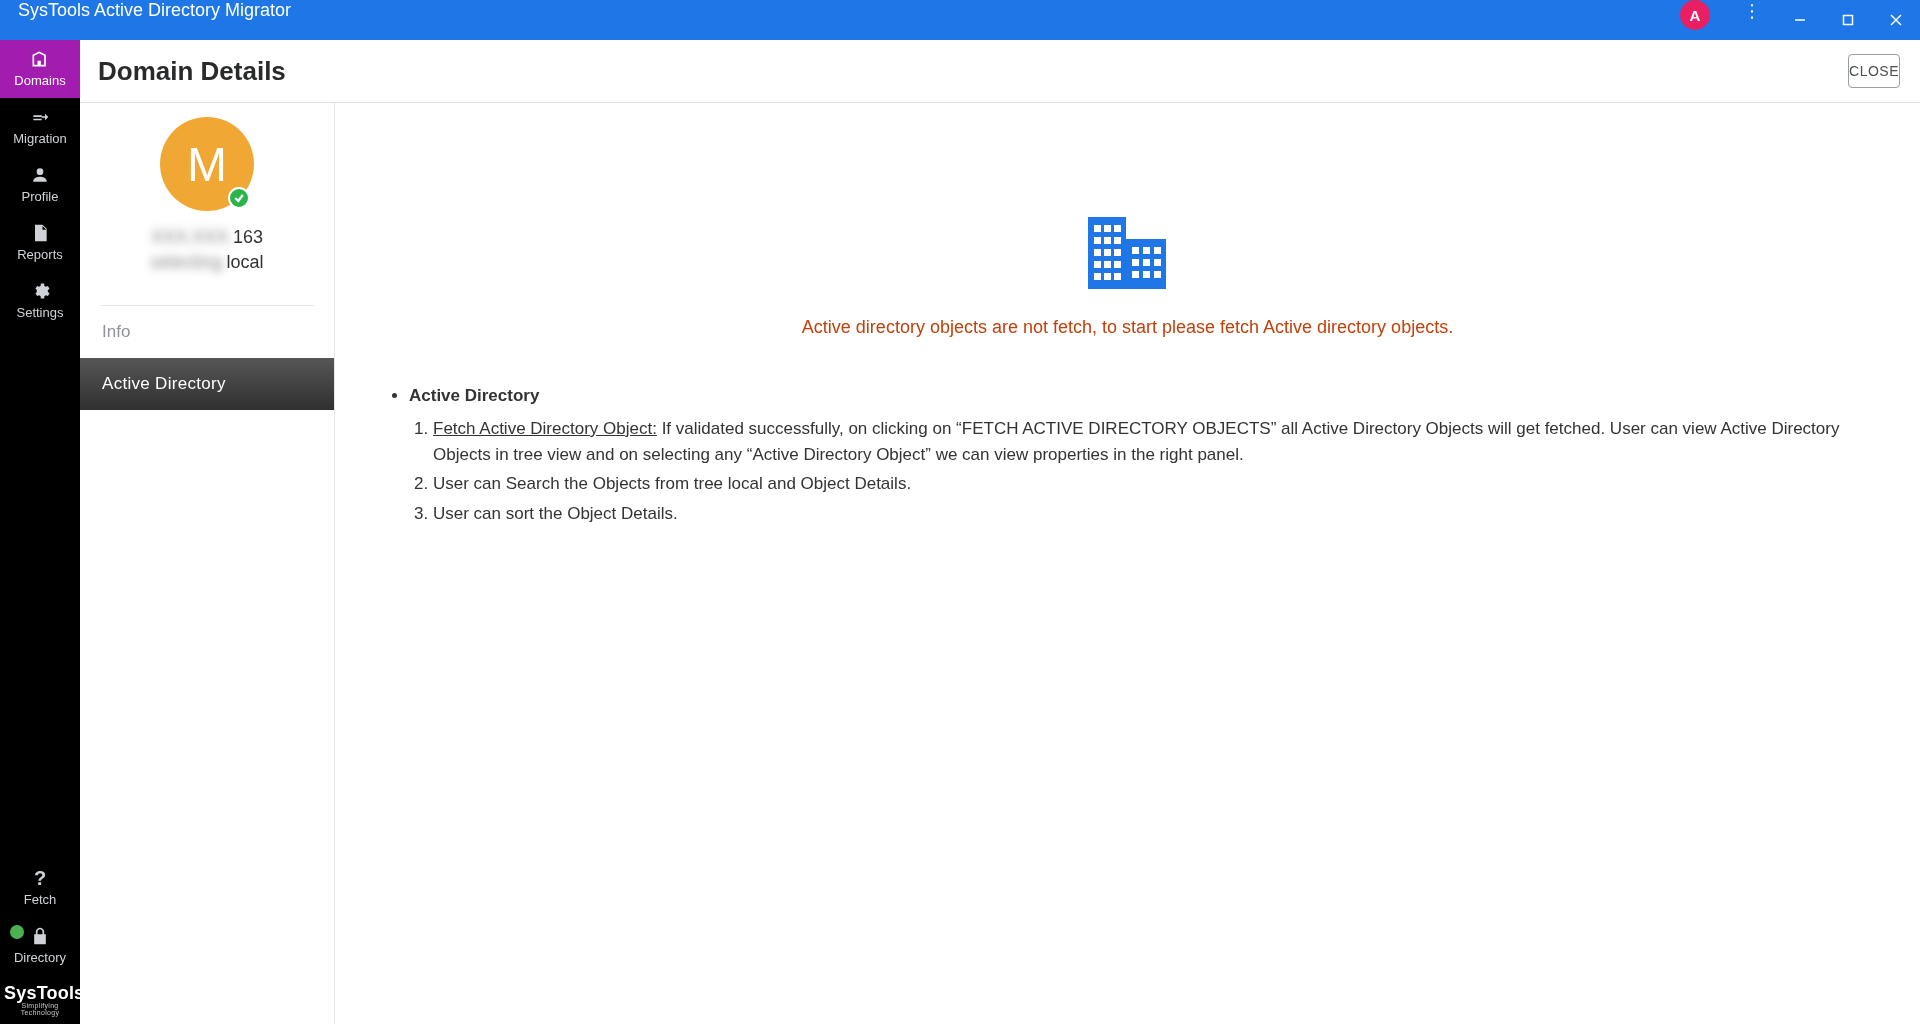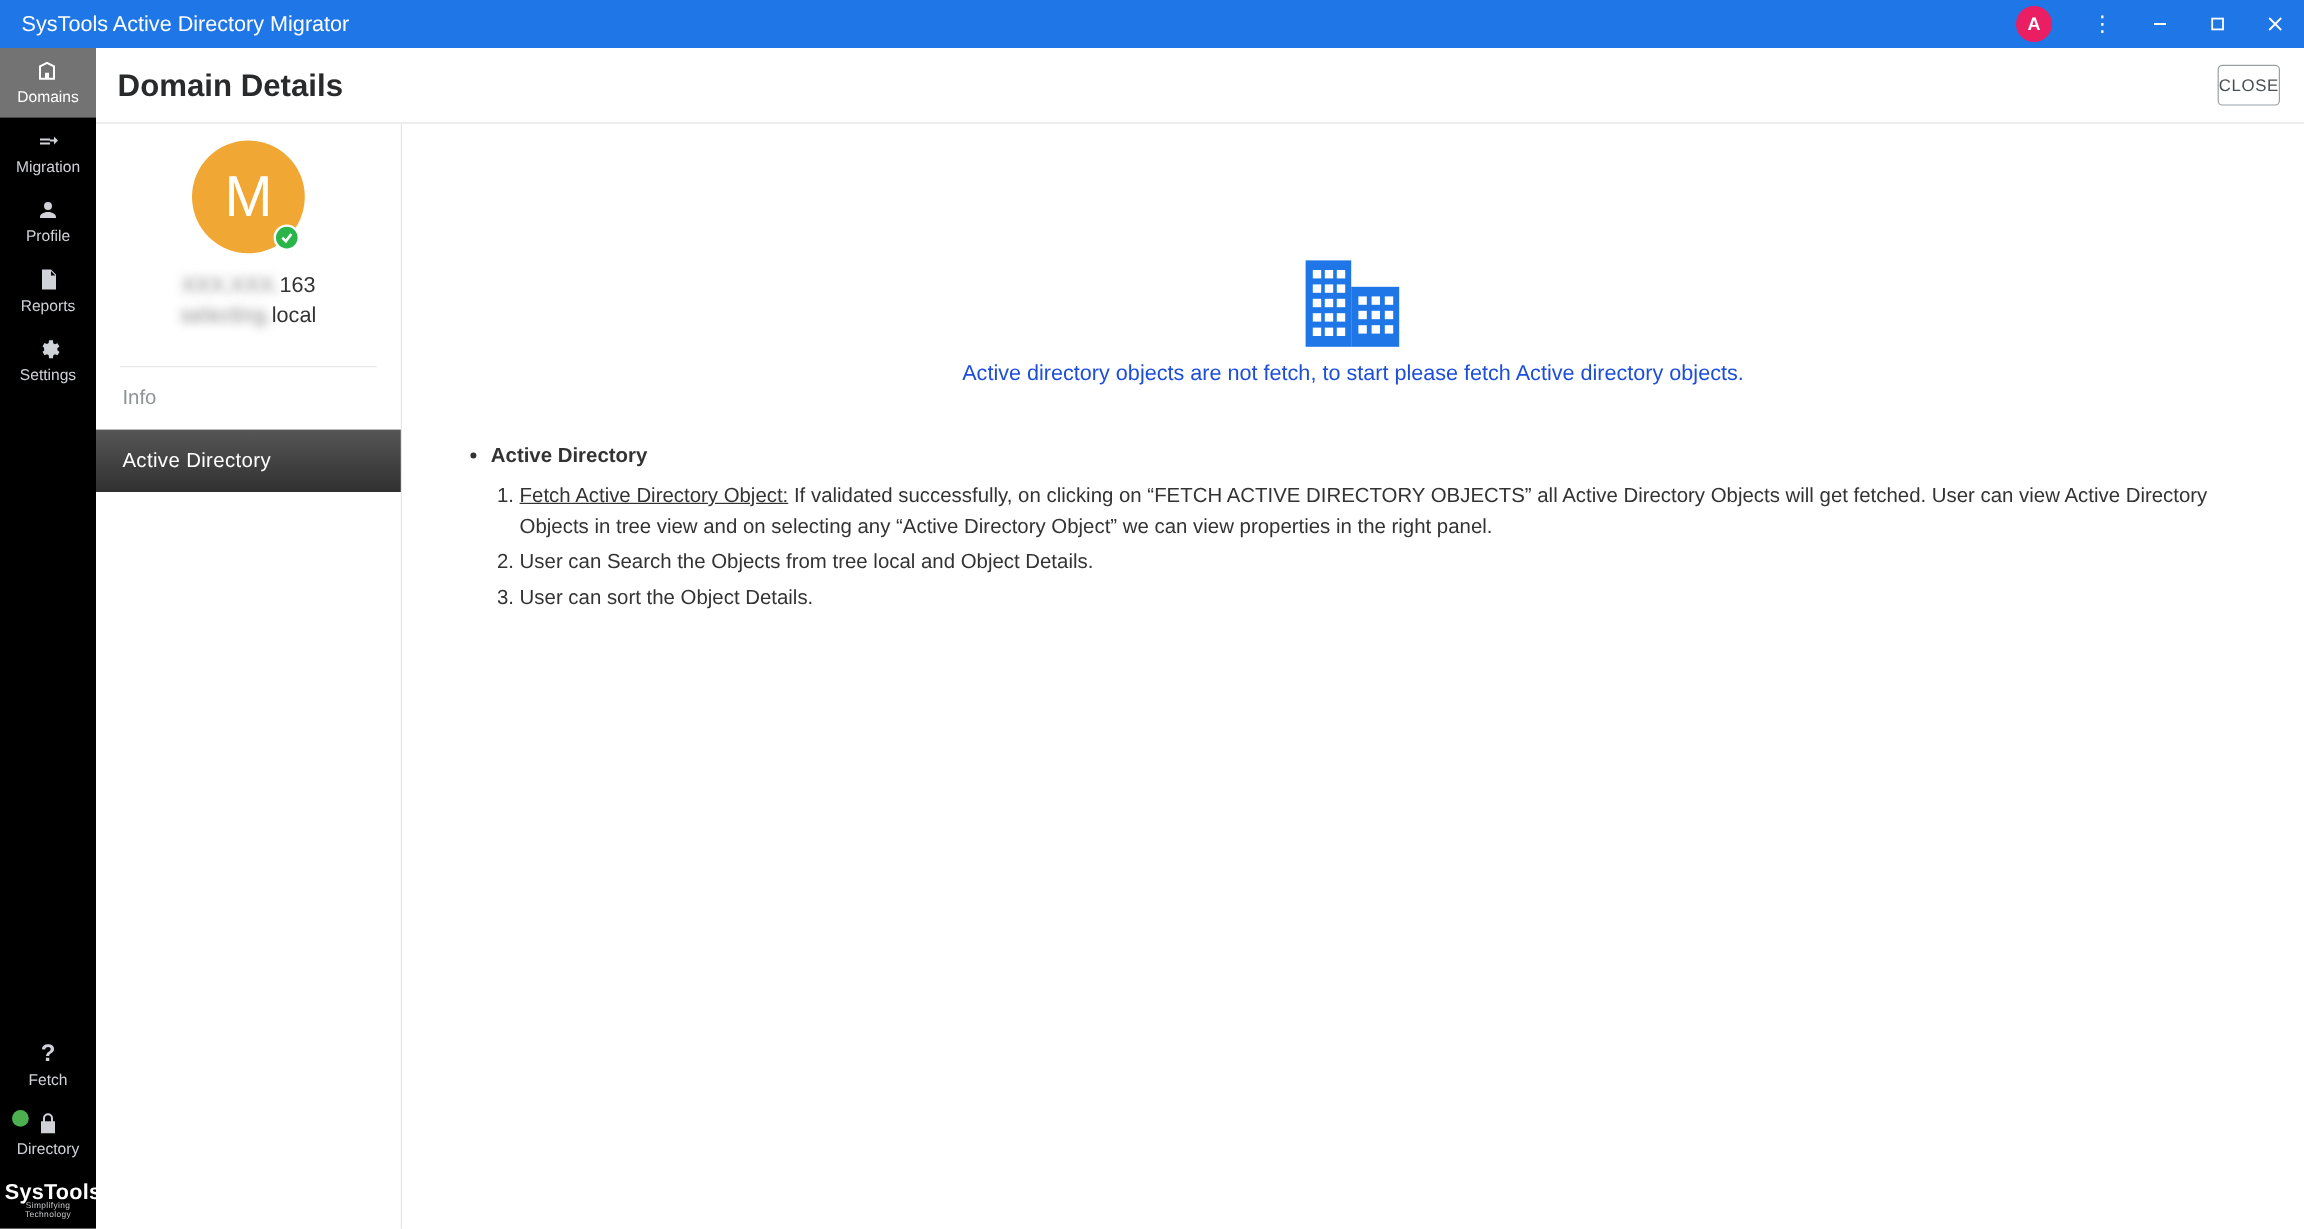--- a/index.html
+++ b/index.html
@@ -10,21 +10,21 @@
     height: 1024px;
     overflow: hidden;
     display: flex;
     flex-direction: column;
   }
   
   .titlebar {
     background: #1e76e7;
     height: 40px;
     display: flex;
-    align-items: center;
+    align-items: flex-start;
     padding: 0 0 0 18px;
     color: #fff;
   }
   .titlebar .title {
     font-weight: 500;
     font-size: 18px;
   }
   .titlebar .spacer { flex: 1; }
   .titlebar .avatar-circle {
     width: 30px; height: 30px;
@@ -71,21 +71,21 @@
     flex-direction: column;
     align-items: center;
     justify-content: center;
     padding: 8px 0 10px;
     cursor: pointer;
     font-size: 13px;
     color: #cfd3d8;
     position: relative;
   }
   .nav-item.active {
-    background: #737373;
+    background: #a21caf;
     color: #fff;
   }
   .nav-item .icon { margin-bottom: 3px; display:flex; align-items:center; justify-content:center; width:22px; height:22px;}
   .nav-item svg { width: 20px; height: 20px; fill: currentColor; }
   .activate-dot {
     position: absolute;
     top: 8px; left: 10px;
     width: 14px; height: 14px;
     background: #4caf50;
     border-radius: 50%;
@@ -197,23 +197,23 @@
     overflow: auto;
   }
   .empty-state {
     display: flex;
     flex-direction: column;
     align-items: center;
     padding: 110px 0 30px;
   }
   .building-icon svg { width: 84px; height: 80px; }
   .empty-text {
-    margin-top: 3px;
+    margin-top: 20px;
     font-size: 18px;
-    color: #1d4ed8;
+    color: #c2410c;
     text-align: center;
   }
   .fetch-btn {
     margin-top: 44px;
     background: #1e76e7;
     color: #fff;
     border: none;
     border-radius: 4px;
     padding: 12px 22px;
     font-size: 15px;

